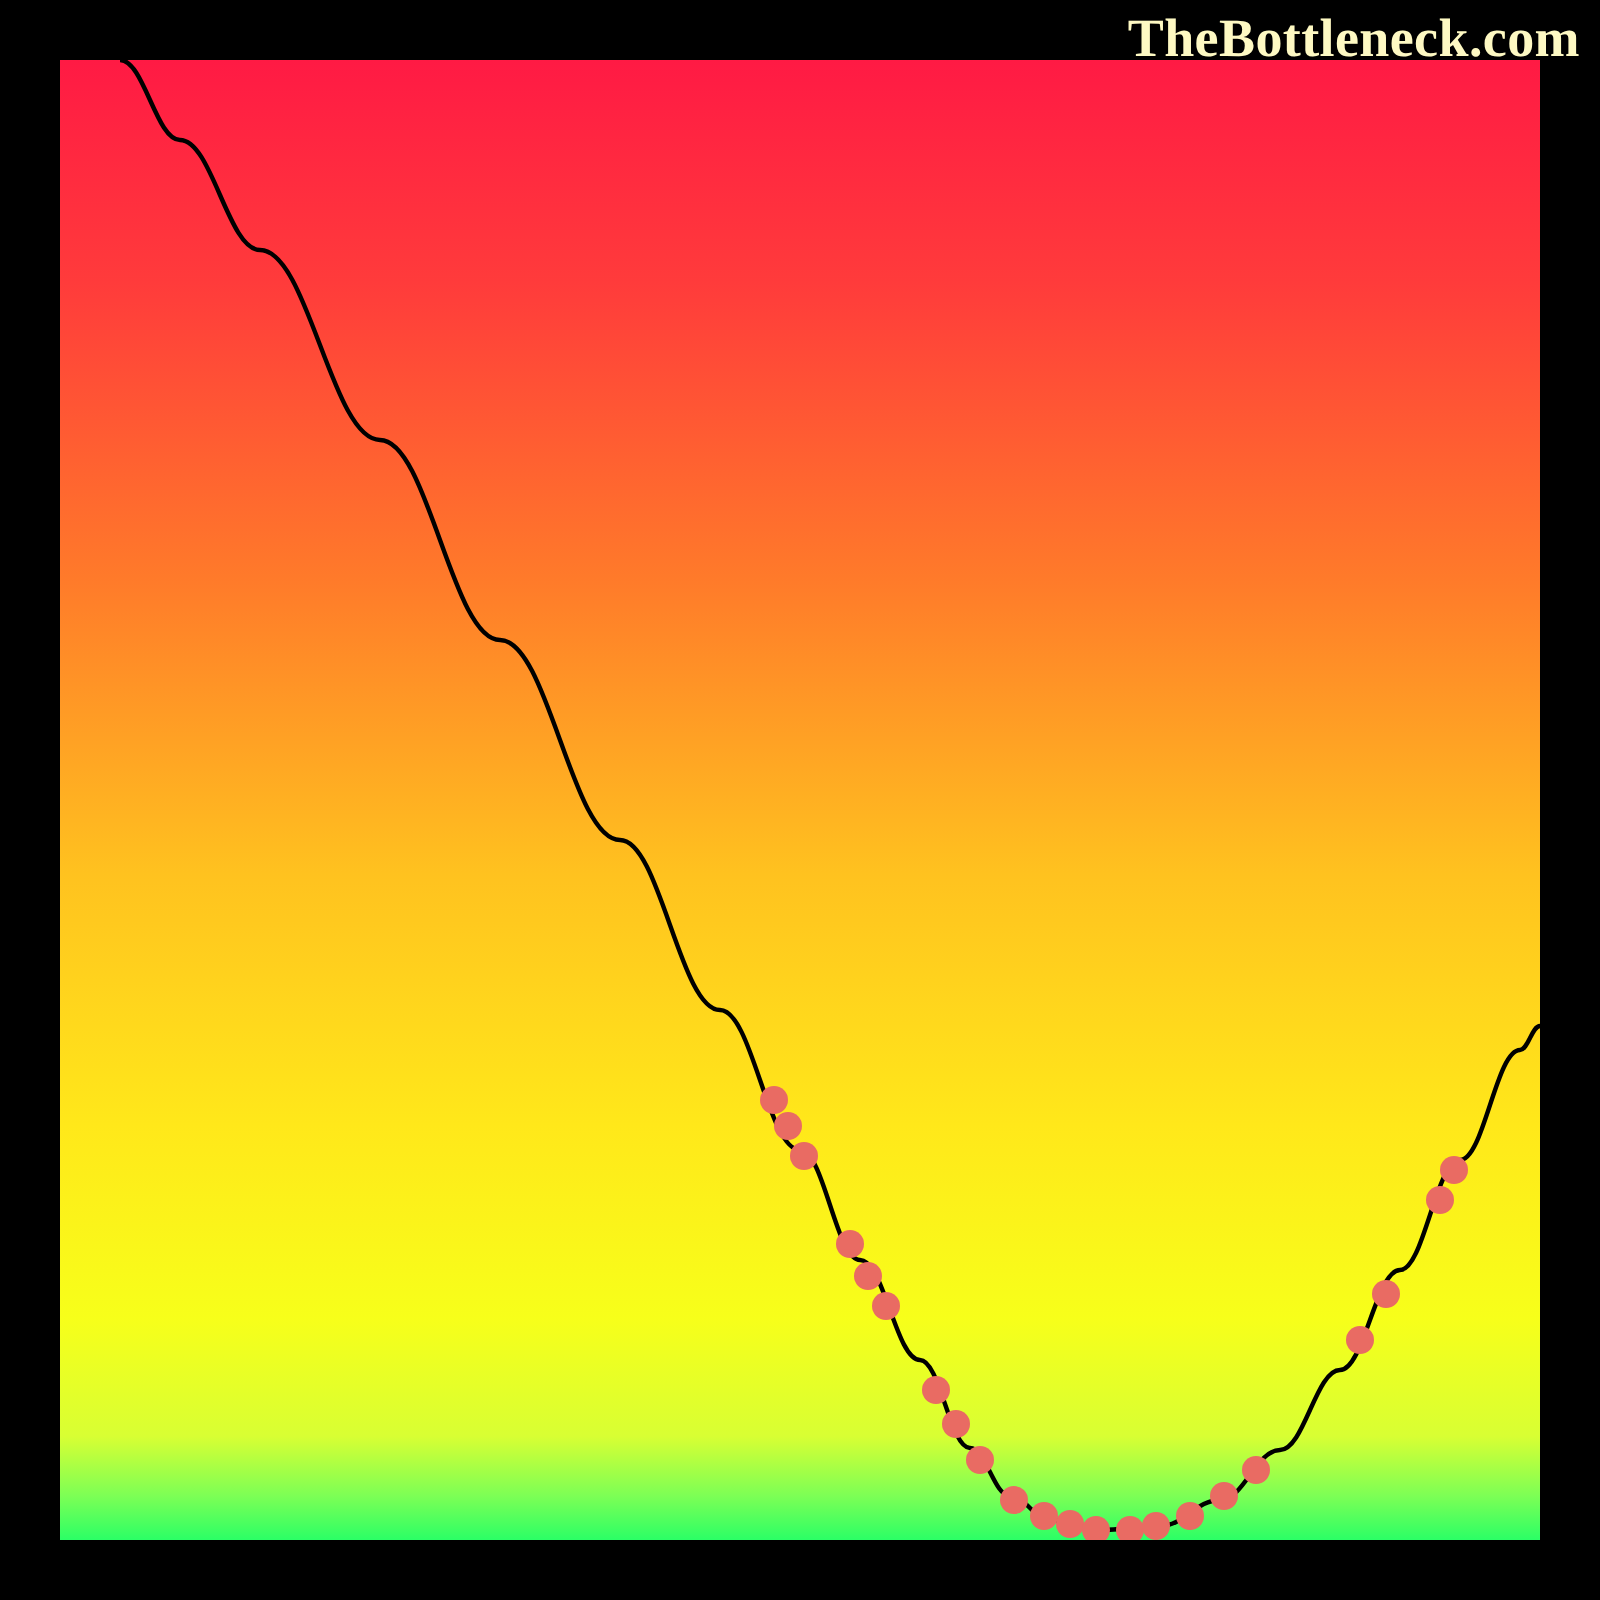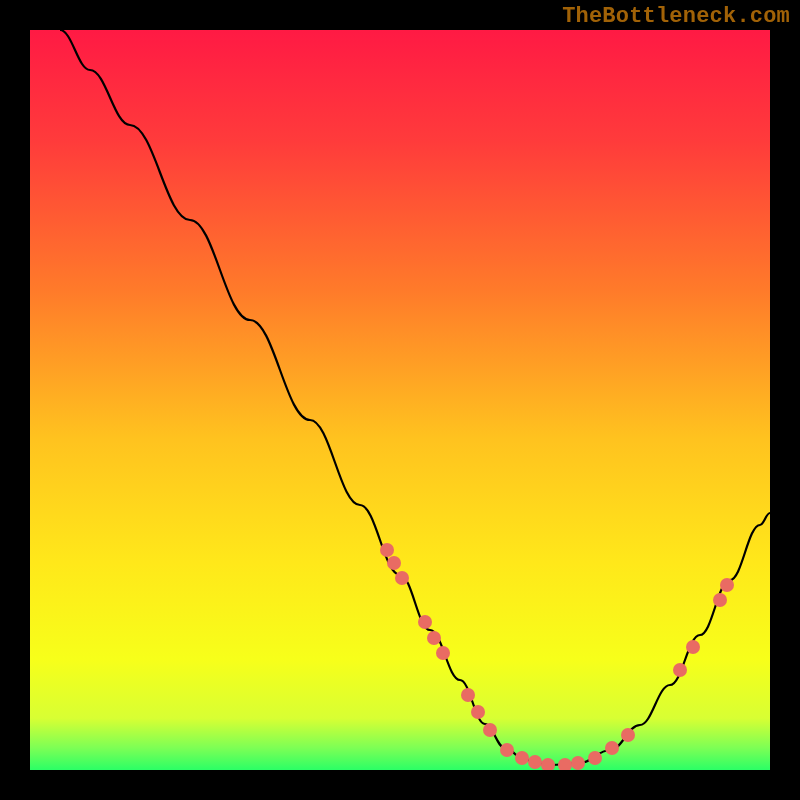--- a/index.html
+++ b/index.html
@@ -14,24 +14,24 @@
     position: absolute;
     left: 30px;
     top: 30px;
     width: 740px;
     height: 740px;
   }
   .credit {
     position: absolute;
     top: 4px;
     right: 10px;
-    color: #a16207;
-    font-family: Liberation Mono, monospace;
+    color: #fef9c3;
+    font-family: Liberation Serif, serif;
     font-weight: bold;
-    font-size: 22px;
+    font-size: 27px;
     letter-spacing: 0.2px;
   }
   svg {
     display: block;
   }
 </style>
 </head>
 <body>
 
 <div class="credit">TheBottleneck.com</div>

